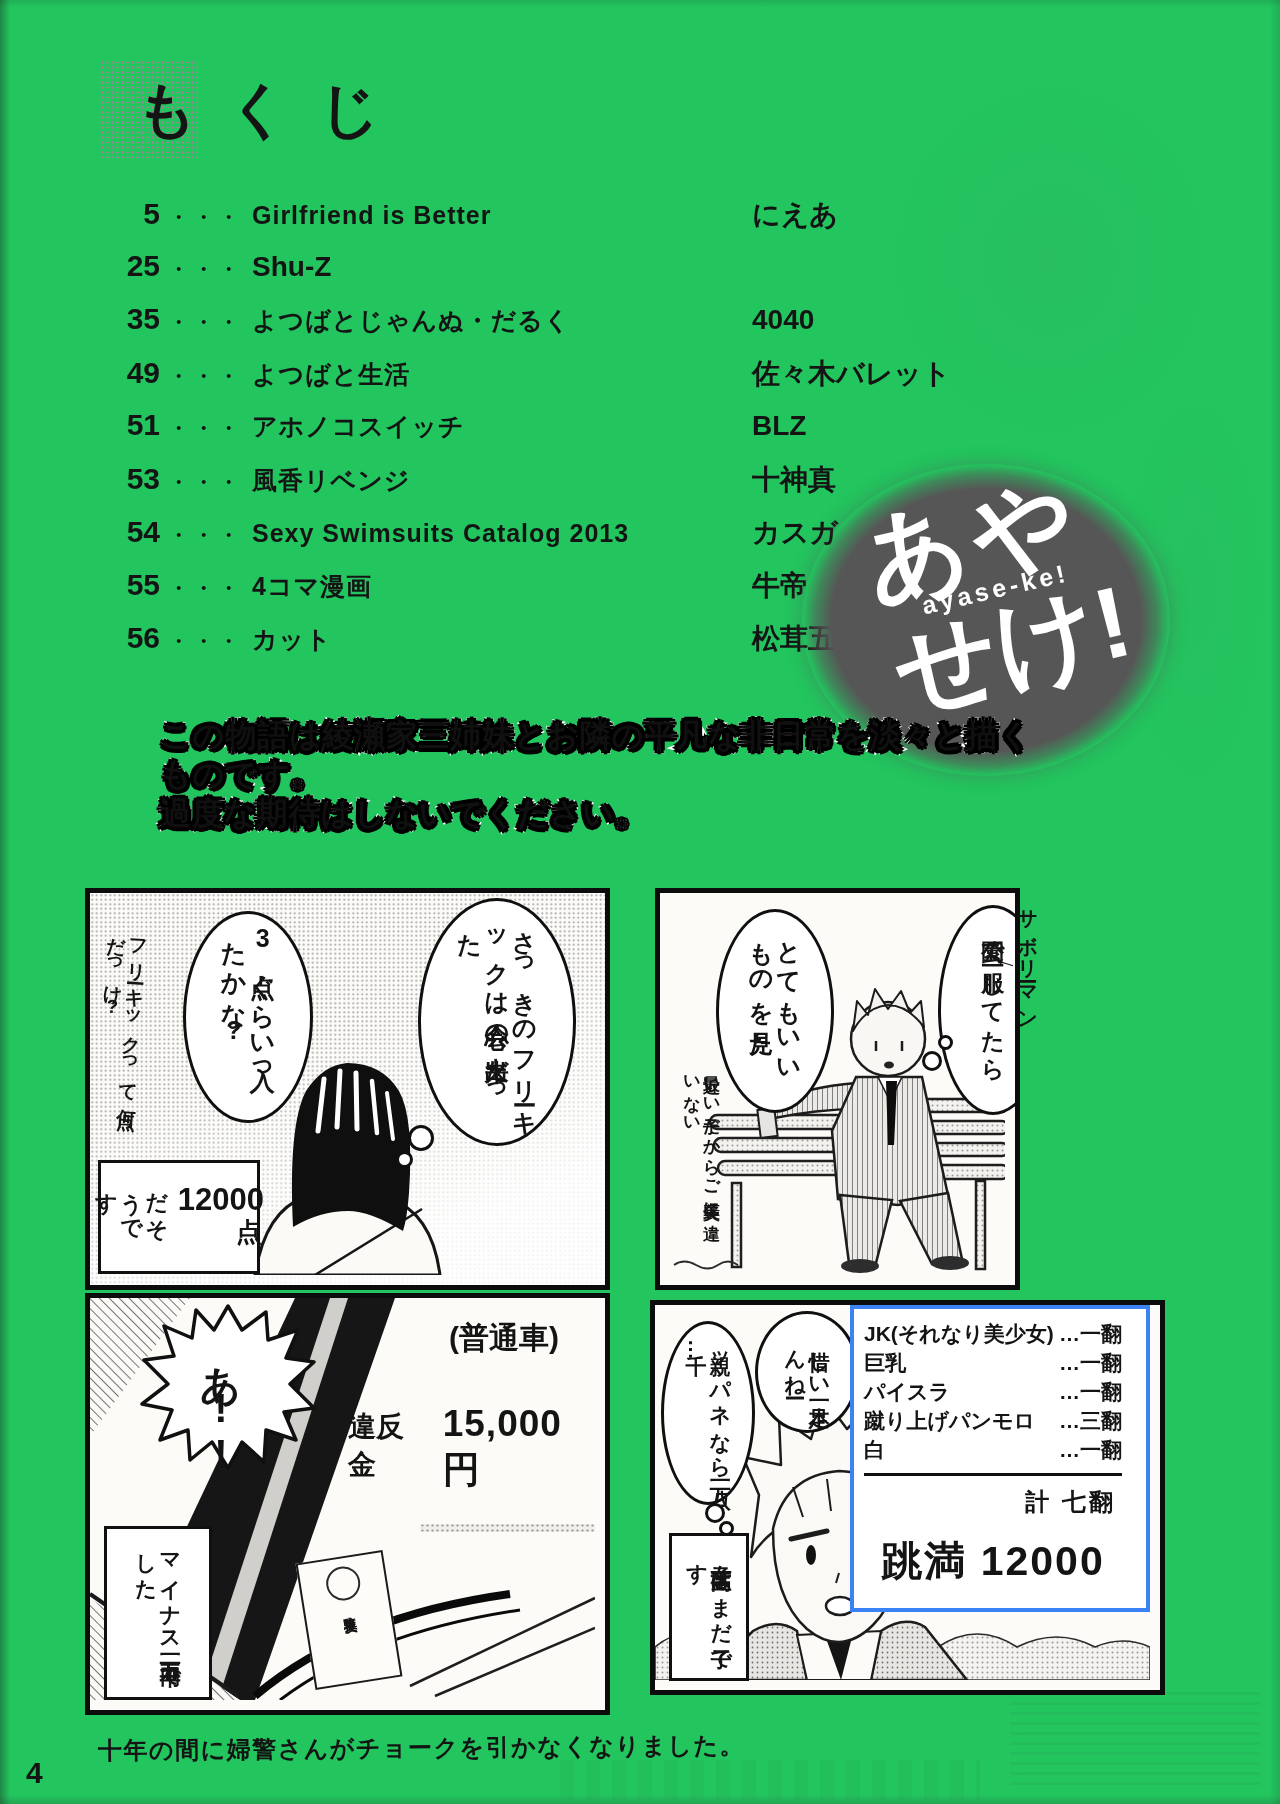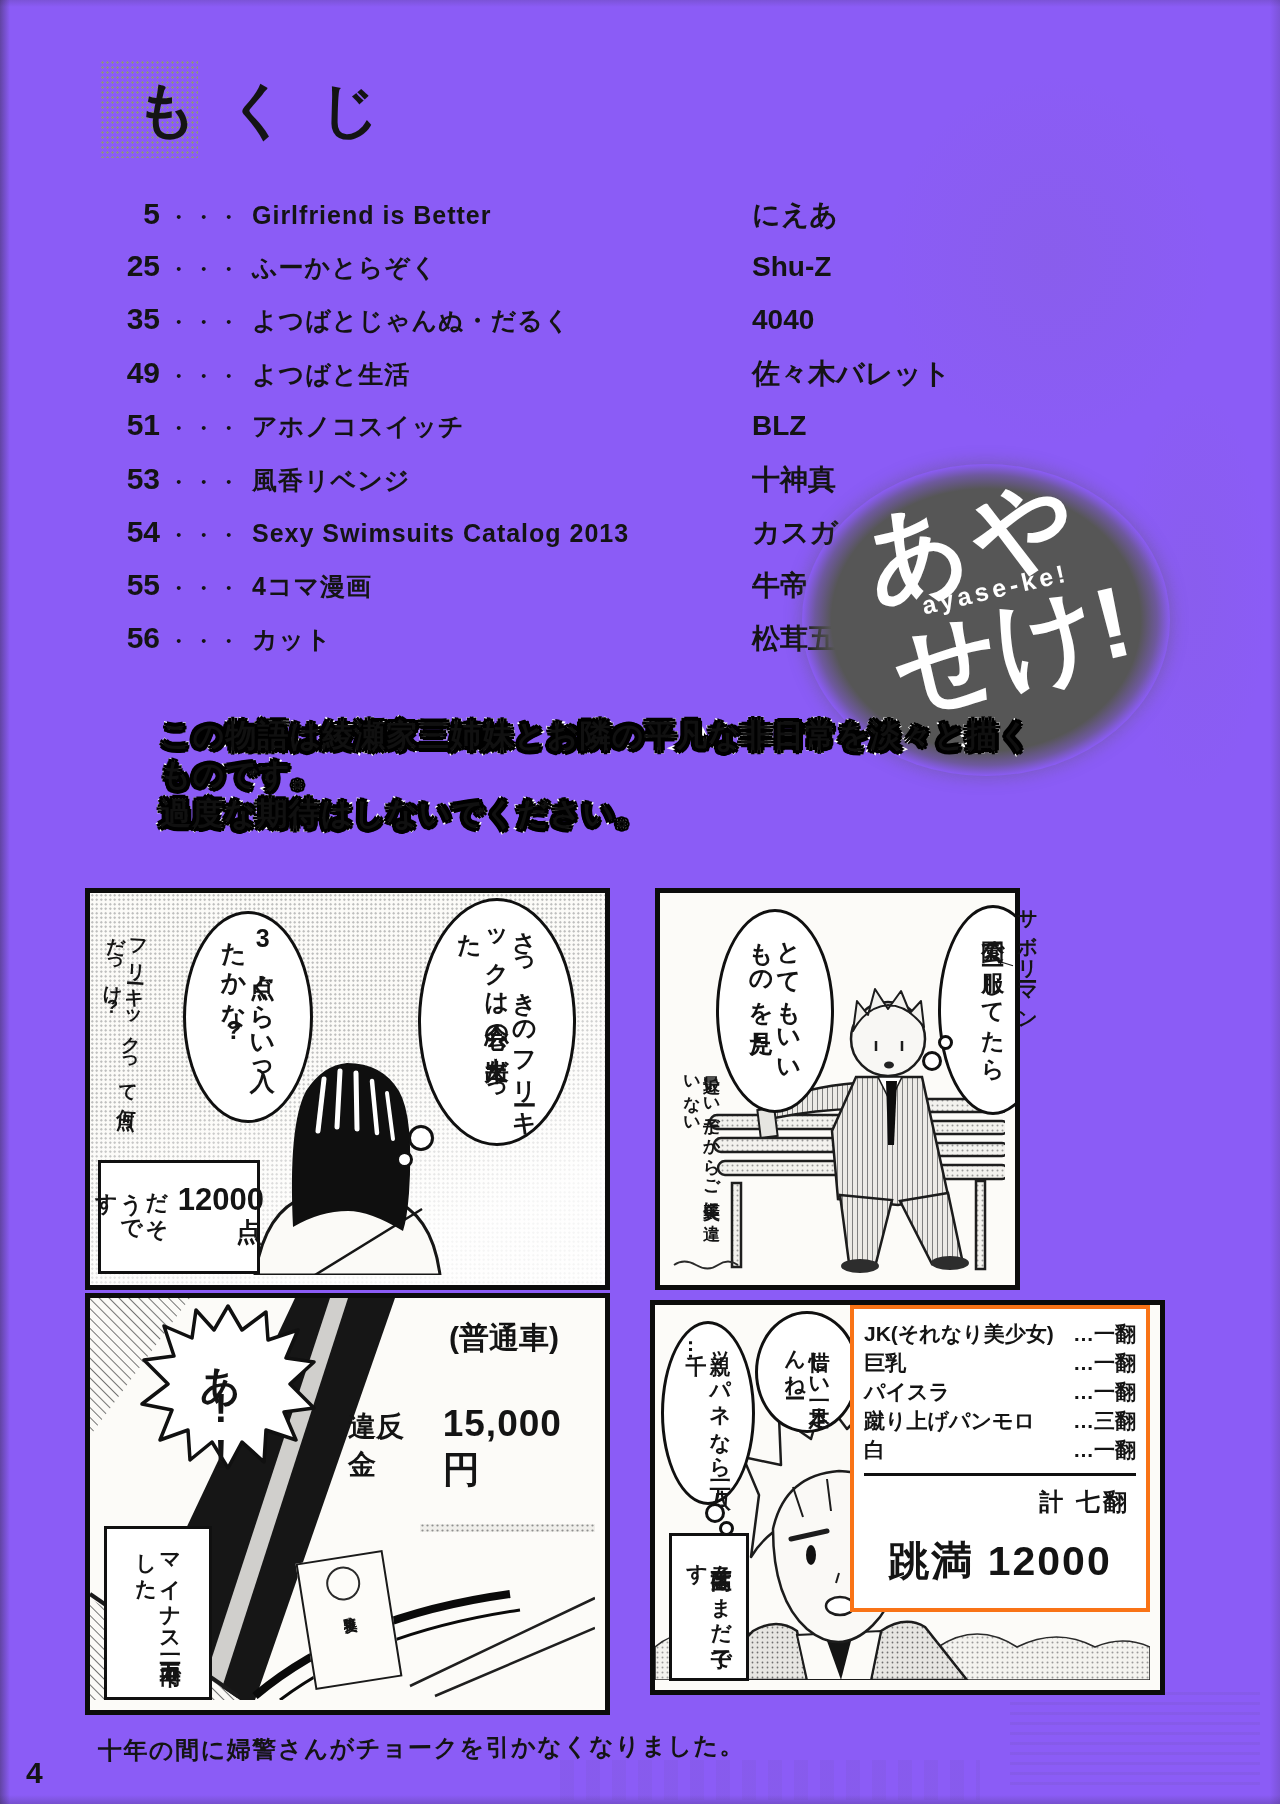--- a/index.html
+++ b/index.html
@@ -1,16 +1,16 @@
 <!DOCTYPE html>
 <html><head>
 <meta charset="utf-8">
 <style>
   html,body{margin:0;padding:0;background:#e9e7e2;}
-  .stage{position:relative;width:1280px;height:1804px;background:#8b5cf6;overflow:hidden;
+  .stage{position:relative;width:1280px;height:1804px;background:#22c55e;overflow:hidden;
          font-family:"Liberation Sans","DejaVu Sans",sans-serif;color:#141414;}
   .abs{position:absolute;}
   
   .edge-l{left:0;top:0;width:10px;height:100%;background:linear-gradient(90deg,rgba(30,30,30,.38),rgba(30,30,30,0));}
   .edge-r{right:0;top:0;width:10px;height:100%;background:linear-gradient(270deg,rgba(30,30,30,.14),rgba(30,30,30,0));}
   .edge-t{left:0;top:0;width:100%;height:7px;background:linear-gradient(180deg,rgba(30,30,30,.14),rgba(30,30,30,0));}
   .edge-b{left:0;bottom:0;width:100%;height:9px;background:linear-gradient(0deg,rgba(30,30,30,.18),rgba(30,30,30,0));}
   .ghost1{left:880px;top:70px;width:340px;height:380px;background:radial-gradient(ellipse at center,rgba(110,110,110,.07),rgba(110,110,110,0) 70%);}
   .ghost2{left:1120px;top:380px;width:150px;height:420px;background:radial-gradient(ellipse at center,rgba(110,110,110,.06),rgba(110,110,110,0) 70%);}
   .ghost3{left:1010px;top:1690px;width:250px;height:95px;opacity:.07;
@@ -67,22 +67,22 @@
   .sign-title{font-size:34px;font-weight:800;text-align:center;letter-spacing:1px;}
   .sign-sub{font-size:30px;font-weight:800;text-align:center;padding-left:70px;margin-top:6px;}
   .fine-row{display:flex;align-items:baseline;justify-content:center;gap:16px;margin-top:44px;}
   .fine-label{font-size:28px;font-weight:800;}
   .fine-amount{font-size:37px;font-weight:800;letter-spacing:1px;}
   .ticket{position:absolute;left:215px;top:258px;width:88px;height:128px;background:#fdfcf9;border:2.5px solid #1a1a1a;
           transform:rotate(-9deg);z-index:3;display:flex;flex-direction:column;align-items:center;padding-top:8px;box-sizing:border-box;}
   .ticket-stamp{width:30px;height:30px;border:2px solid #2a2a2a;border-radius:50%;margin-bottom:6px;}
   .ticket-label{font-size:13px;font-weight:700;writing-mode:vertical-rl;text-orientation:upright;letter-spacing:1px;}
   
-  .yaku-box{position:absolute;left:195px;top:0px;width:300px;height:307px;background:#fff;border:4px solid #f97316;
-            box-sizing:border-box;padding:10px 10px 0 10px;z-index:4;}
+  .yaku-box{position:absolute;left:195px;top:0px;width:300px;height:307px;background:#fff;border:4px solid #3b82f6;
+            box-sizing:border-box;padding:10px 24px 0 10px;z-index:4;}
   .yaku-row{display:flex;justify-content:space-between;font-size:21px;font-weight:700;line-height:29px;white-space:nowrap;}
   .yaku-div{border-top:3px solid #101010;margin-top:9px;}
   .yaku-total{text-align:right;font-size:24px;font-weight:800;margin-top:10px;padding-right:6px;letter-spacing:3px;}
   .yaku-score{text-align:center;font-size:41px;font-weight:800;margin-top:16px;letter-spacing:2px;}
   
   .bottom-caption{left:98px;top:1732px;font-size:24px;font-weight:600;letter-spacing:1.5px;transform:rotate(-.5deg);}
   .folio{left:26px;top:1756px;font-size:30px;font-weight:600;}
   .sabori{left:1016px;top:896px;z-index:6;font-size:20px;height:150px;}
   .sabori-arrow{left:994px;top:944px;z-index:6;font-size:26px;font-weight:700;transform:rotate(18deg);}
 </style>
@@ -102,21 +102,20 @@
   <div class="abs toc">
     <div class="toc-row">
       <span class="c-page">5</span>
       <span class="c-dots">・・・</span>
       <span class="c-title">Girlfriend is Better</span>
       <span class="c-author">にえあ</span>
     </div>
     <div class="toc-row">
       <span class="c-page">25</span>
       <span class="c-dots">・・・</span>
-      <span class="c-title">ふーかとらぞく</span>
       <span class="c-author">Shu-Z</span>
     </div>
     <div class="toc-row">
       <span class="c-page">35</span>
       <span class="c-dots">・・・</span>
       <span class="c-title">よつばとじゃんぬ・だるく</span>
       <span class="c-author">4040</span>
     </div>
     <div class="toc-row">
       <span class="c-page">49</span>

